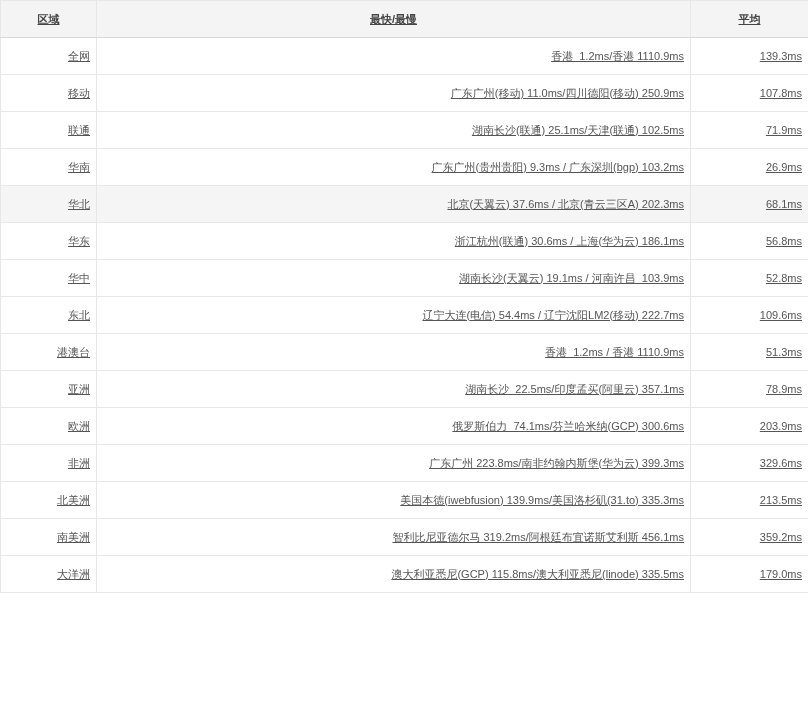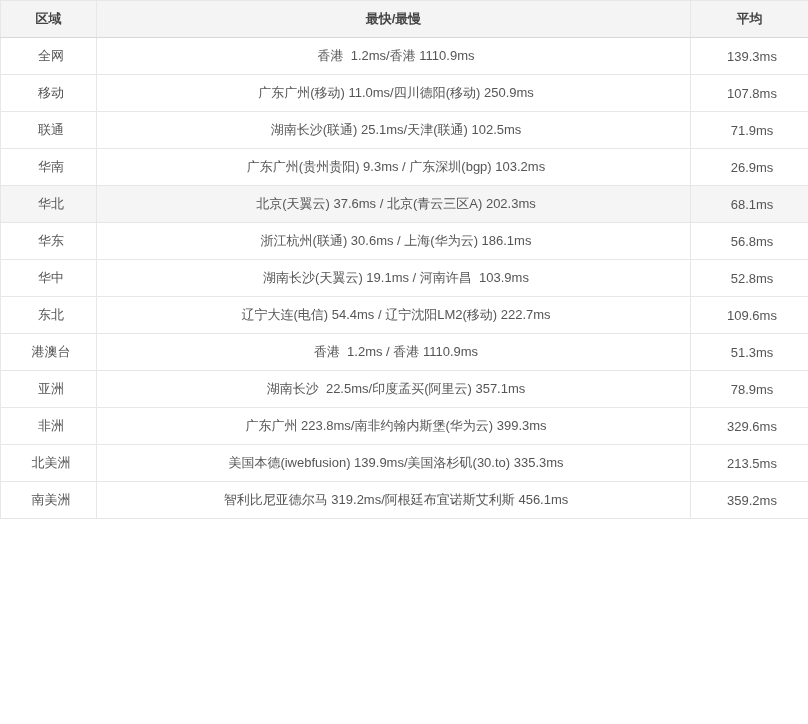--- a/index.html
+++ b/index.html
@@ -26,36 +26,37 @@
     width: 808px;
     border-collapse: collapse;
     table-layout: fixed;
   }
   .ping-table col.col-region { width: 96px; }
   .ping-table col.col-detail { width: 594px; }
   .ping-table col.col-average { width: 118px; }
   .ping-table th,
   .ping-table td {
     border: 1px solid var(--border-color);
-    font-size: 13px;
+    font-size: 11px;
     height: 37px;
     box-sizing: border-box;
     overflow: hidden;
     vertical-align: middle;
+    text-decoration: underline;
   }
   .ping-table th {
     background: var(--header-bg);
     color: var(--header-text);
     font-weight: bold;
     text-align: center;
     border-bottom-color: var(--header-border-color);
   }
   .ping-table td {
     color: var(--cell-text);
-    text-align: center;
+    text-align: right;
     padding: 0 6px 0 11px;
     white-space: pre;
   }
   .ping-table tr.highlight td {
     background: var(--highlight-bg);
   }
 </style>
 </head>
 <body>
 
@@ -117,28 +118,38 @@
         <td>港澳台</td>
         <td>香港  1.2ms / 香港 1110.9ms</td>
         <td>51.3ms</td>
       </tr>
       <tr>
         <td>亚洲</td>
         <td>湖南长沙  22.5ms/印度孟买(阿里云) 357.1ms</td>
         <td>78.9ms</td>
       </tr>
       <tr>
+        <td>欧洲</td>
+        <td>俄罗斯伯力  74.1ms/芬兰哈米纳(GCP) 300.6ms</td>
+        <td>203.9ms</td>
+      </tr>
+      <tr>
         <td>非洲</td>
         <td>广东广州 223.8ms/南非约翰内斯堡(华为云) 399.3ms</td>
         <td>329.6ms</td>
       </tr>
       <tr>
         <td>北美洲</td>
-        <td>美国本德(iwebfusion) 139.9ms/美国洛杉矶(30.to) 335.3ms</td>
+        <td>美国本德(iwebfusion) 139.9ms/美国洛杉矶(31.to) 335.3ms</td>
         <td>213.5ms</td>
       </tr>
       <tr>
         <td>南美洲</td>
         <td>智利比尼亚德尔马 319.2ms/阿根廷布宜诺斯艾利斯 456.1ms</td>
         <td>359.2ms</td>
       </tr>
+      <tr>
+        <td>大洋洲</td>
+        <td>澳大利亚悉尼(GCP) 115.8ms/澳大利亚悉尼(linode) 335.5ms</td>
+        <td>179.0ms</td>
+      </tr>
     </tbody>
 </table>
 
 </body></html>

